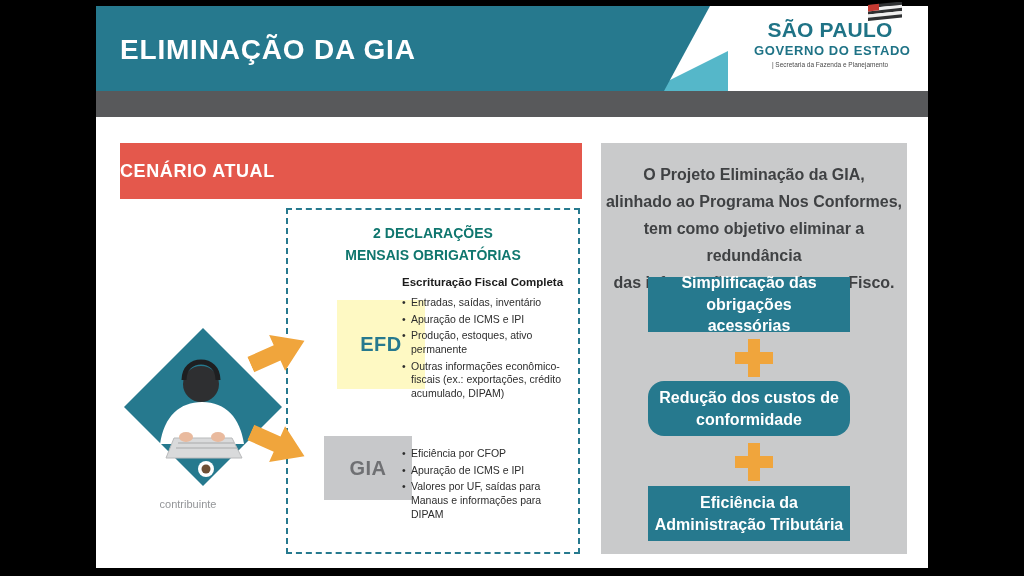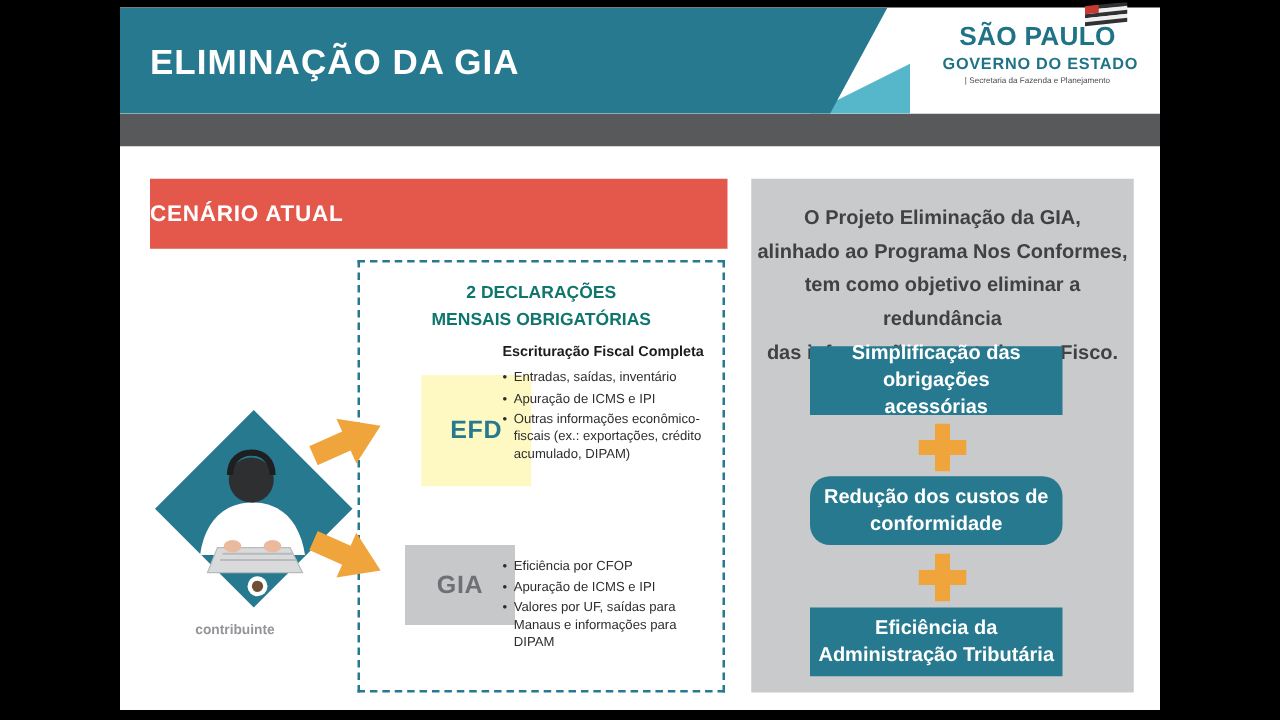--- a/index.html
+++ b/index.html
@@ -42,21 +42,21 @@
   .gia-box { left:36px; top:226px; height:64px; background:#C7C8CA; color:#6F7073; }
   .bullets { position:absolute; left:114px; width:160px; list-style:none; margin:0; padding:0;
     font-size:10.5px; color:#2d2d2d; line-height:1.3; }
   .efd-bullets { top:86px; }
   .gia-bullets { top:237px; }
   .bullets li { position:relative; padding-left:9px; margin-bottom:3px; }
   .bullets li::before { content:"•"; position:absolute; left:0; }
 
   .person { position:absolute; left:26px; top:320px; width:162px; height:162px; z-index:2; }
   .person-label { position:absolute; left:30px; top:492px; width:124px; text-align:center;
-    font-size:11px; font-weight:700; color:#939598; }
+    font-size:11px; font-weight:400; color:#939598; }
   .arrow { position:absolute; width:62px; height:46px; z-index:4; }
   .arrow-efd { left:152px; top:323px; transform:rotate(-24deg); }
   .arrow-gia { left:152px; top:416px; transform:rotate(24deg); }
 
   
   .right-panel { position:absolute; left:505px; top:137px; width:306px; height:411px; background:#C9CACB; }
   .intro { position:absolute; left:0; top:18px; width:100%; text-align:center; font-size:16px;
     font-weight:700; color:#3F4143; line-height:27px; white-space:pre-line; }
   .benefit { position:absolute; left:47px; width:202px; height:55px; background:#26798E; color:#fff;
     display:flex; align-items:center; justify-content:center; text-align:center;
@@ -105,20 +105,21 @@
 MENSAIS OBRIGATÓRIAS</div>
 
     <div class="efd-heading">Escrituração Fiscal Completa</div>
 
     <div class="box-label efd-box">
       <span>EFD</span>
     </div>
     <ul class="bullets efd-bullets">
       <li>Entradas, saídas, inventário</li>
       <li>Apuração de ICMS e IPI</li>
+      <li>Produção, estoques, ativo permanente</li>
       <li>Outras informações econômico-fiscais (ex.: exportações, crédito acumulado, DIPAM)</li>
     </ul>
 
     <div class="box-label gia-box">
       <span>GIA</span>
     </div>
     <ul class="bullets gia-bullets">
       <li>Eficiência por CFOP</li>
       <li>Apuração de ICMS e IPI</li>
       <li>Valores por UF, saídas para Manaus e informações para DIPAM</li>

